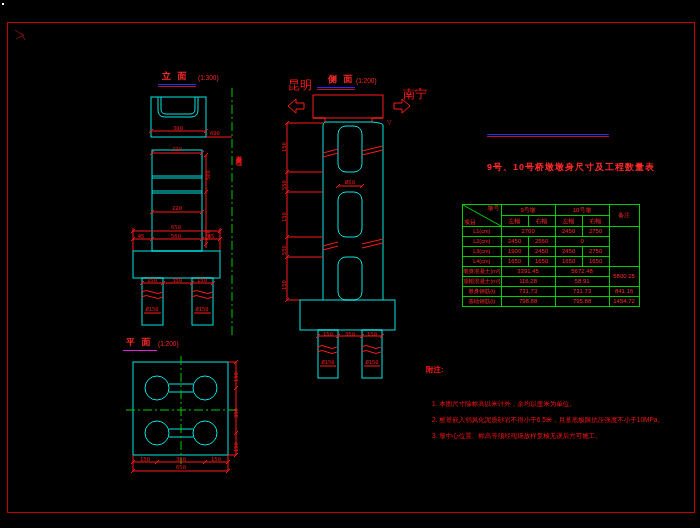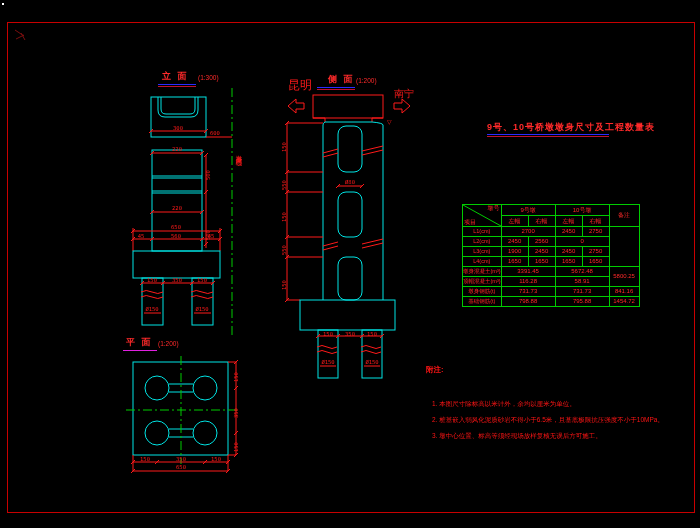--- a/index.html
+++ b/index.html
@@ -14,21 +14,21 @@
   .lab{position:absolute;color:#ff2a2a;font-weight:bold;font-size:9px;letter-spacing:2px;white-space:nowrap;}
   .scale{position:absolute;color:#ff2a2a;font-size:6.5px;white-space:nowrap;}
   .ulb{position:absolute;height:1px;background:#2a2aff;}
   .ulr{position:absolute;height:1px;background:#c01030;}
   .ulm{position:absolute;height:1px;background:#e020e0;}
   .dim{position:absolute;color:#ff1a1a;font-size:5.5px;line-height:6px;white-space:nowrap;
        font-family:"DejaVu Sans Mono",monospace;}
   .dim.c{transform:translateX(-50%);}
   .dim.rot{transform:rotate(-90deg);transform-origin:0 0;}
   .vtext{position:absolute;color:#ff1a1a;font-size:6.5px;writing-mode:vertical-rl;letter-spacing:1px;}
-  .tbl-title{position:absolute;color:#ff2a2a;font-weight:bold;font-size:9px;letter-spacing:1px;white-space:nowrap;}
+  .tbl-title{position:absolute;color:#ff2a2a;font-weight:bold;font-size:9px;letter-spacing:1px;white-space:nowrap;margin-top:40px;}
   table.qty{position:absolute;left:462px;top:204px;border-collapse:collapse;table-layout:fixed;}
   .qty th,.qty td{border:1px solid #00cc00;color:#ff2a2a;font-weight:normal;font-size:6px;
        line-height:7px;text-align:center;padding:0;overflow:hidden;white-space:nowrap;}
   .qty th{height:10px;}
   .qty td{height:9px;}
   .qty .lblc{font-size:5.5px;}
   .diag{position:relative;}
   .diag .dt{position:absolute;right:1px;top:0;font-size:6px;}
   .diag .db{position:absolute;left:1px;bottom:0;font-size:6px;}
   .note{position:absolute;color:#ff1515;font-size:6.5px;white-space:nowrap;}
@@ -170,21 +170,21 @@
   <span class="dim c" style="left:176px;top:233px">560</span>
   <span class="dim c" style="left:211px;top:233px">45</span>
   <span class="dim c" style="left:152px;top:277px">150</span>
   <span class="dim c" style="left:177px;top:277px">350</span>
   <span class="dim c" style="left:202px;top:277px">150</span>
   <span class="dim c" style="left:152px;top:306px">Ø150</span>
   <span class="dim c" style="left:202px;top:306px">Ø150</span>
   <div class="vtext" style="left:234px;top:150px;height:50px">墩身中心线</div>
 
   <span class="dim" style="left:288px;top:82px;font-size:12px">昆明</span>
-  <span class="dim" style="left:394px;top:91px;font-size:10px">南宁</span>
+  <span class="dim" style="left:403px;top:91px;font-size:12px">南宁</span>
   <span class="lvl" style="left:387px;top:118px">▽</span>
   <span class="dim rot" style="left:281px;top:152px">150</span>
   <span class="dim rot" style="left:281px;top:190px">550</span>
   <span class="dim rot" style="left:281px;top:222px">150</span>
   <span class="dim rot" style="left:281px;top:255px">550</span>
   <span class="dim rot" style="left:281px;top:290px">150</span>
   <span class="dim c" style="left:350px;top:179px">Ø80</span>
   <span class="dim c" style="left:328px;top:331px">150</span>
   <span class="dim c" style="left:350px;top:331px">350</span>
   <span class="dim c" style="left:372px;top:331px">150</span>

